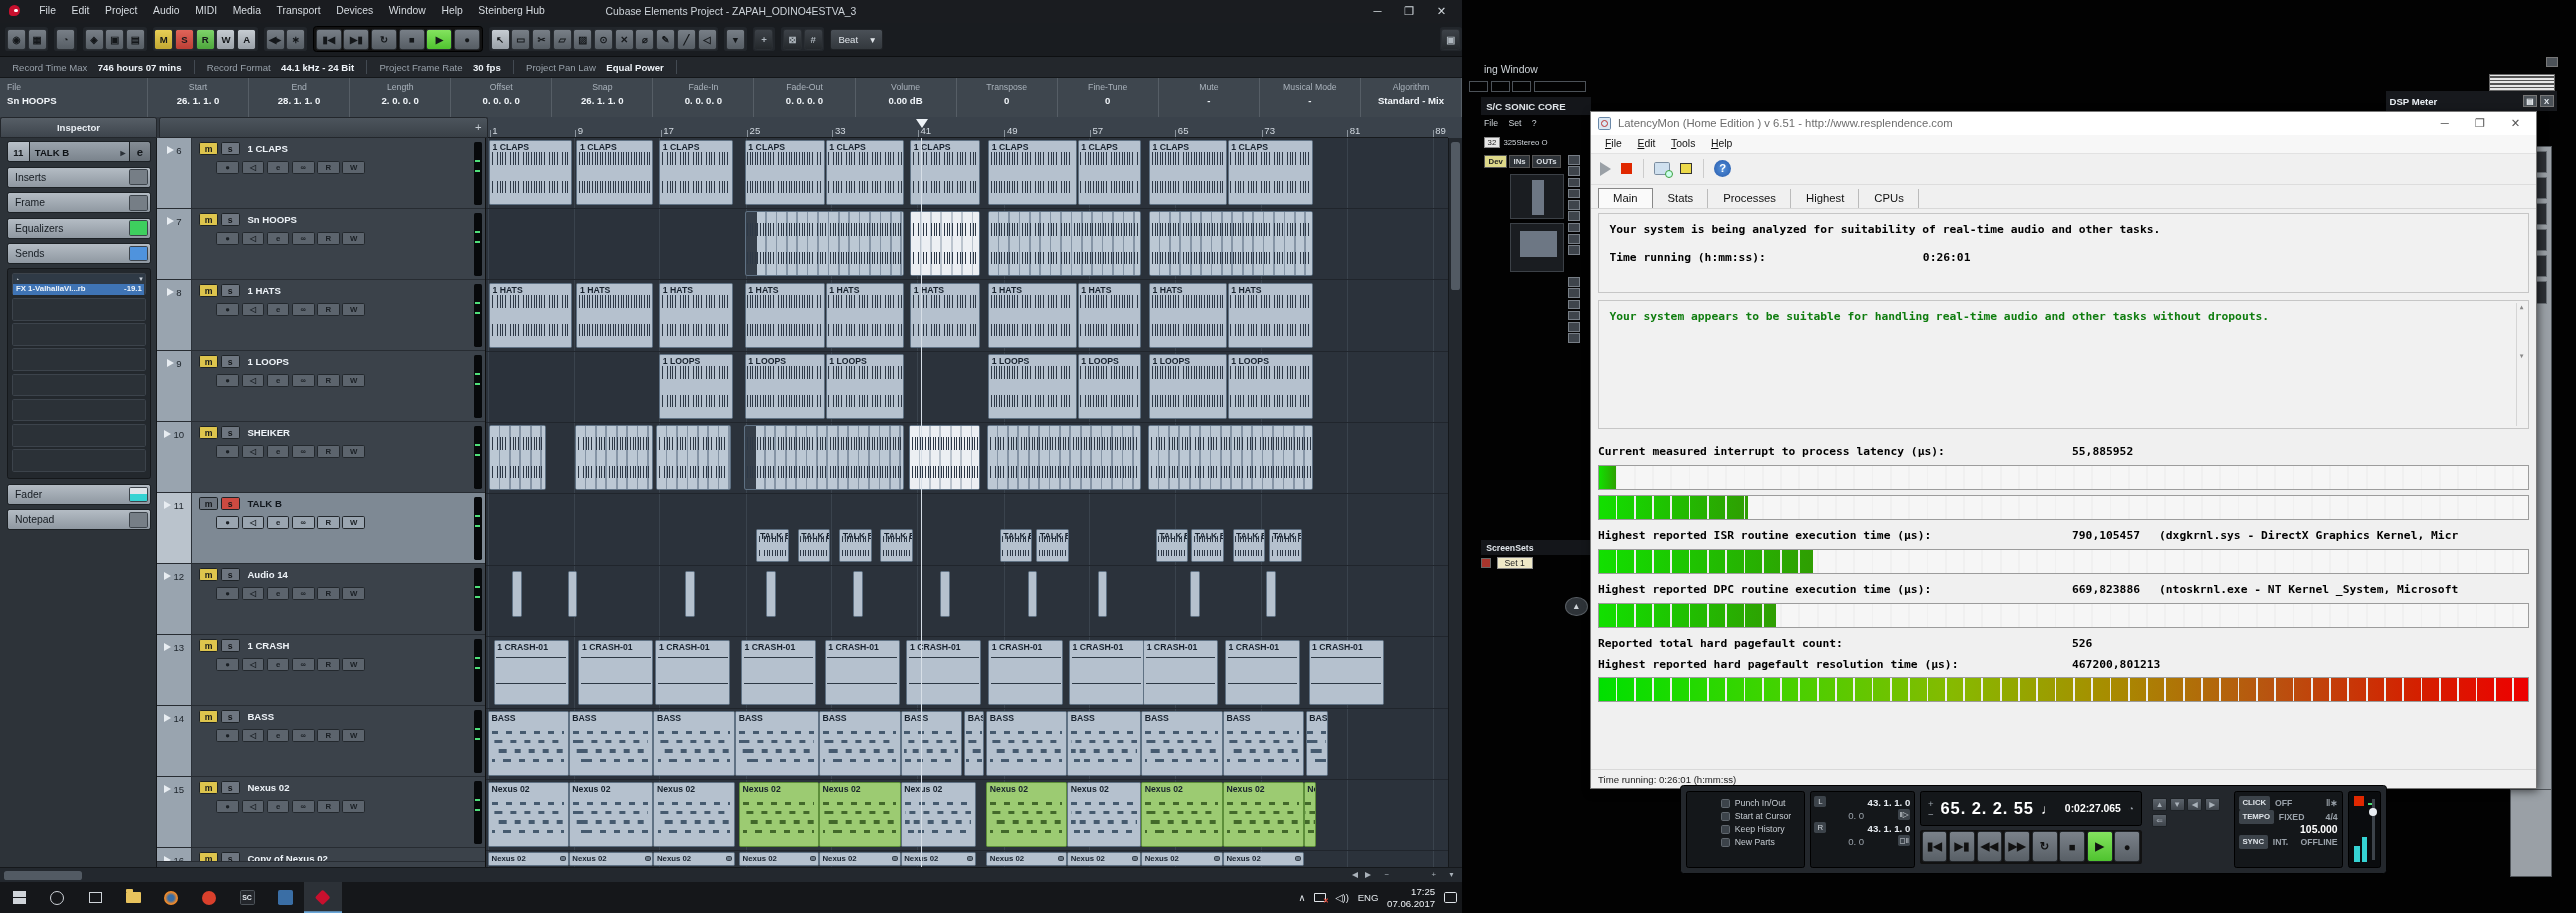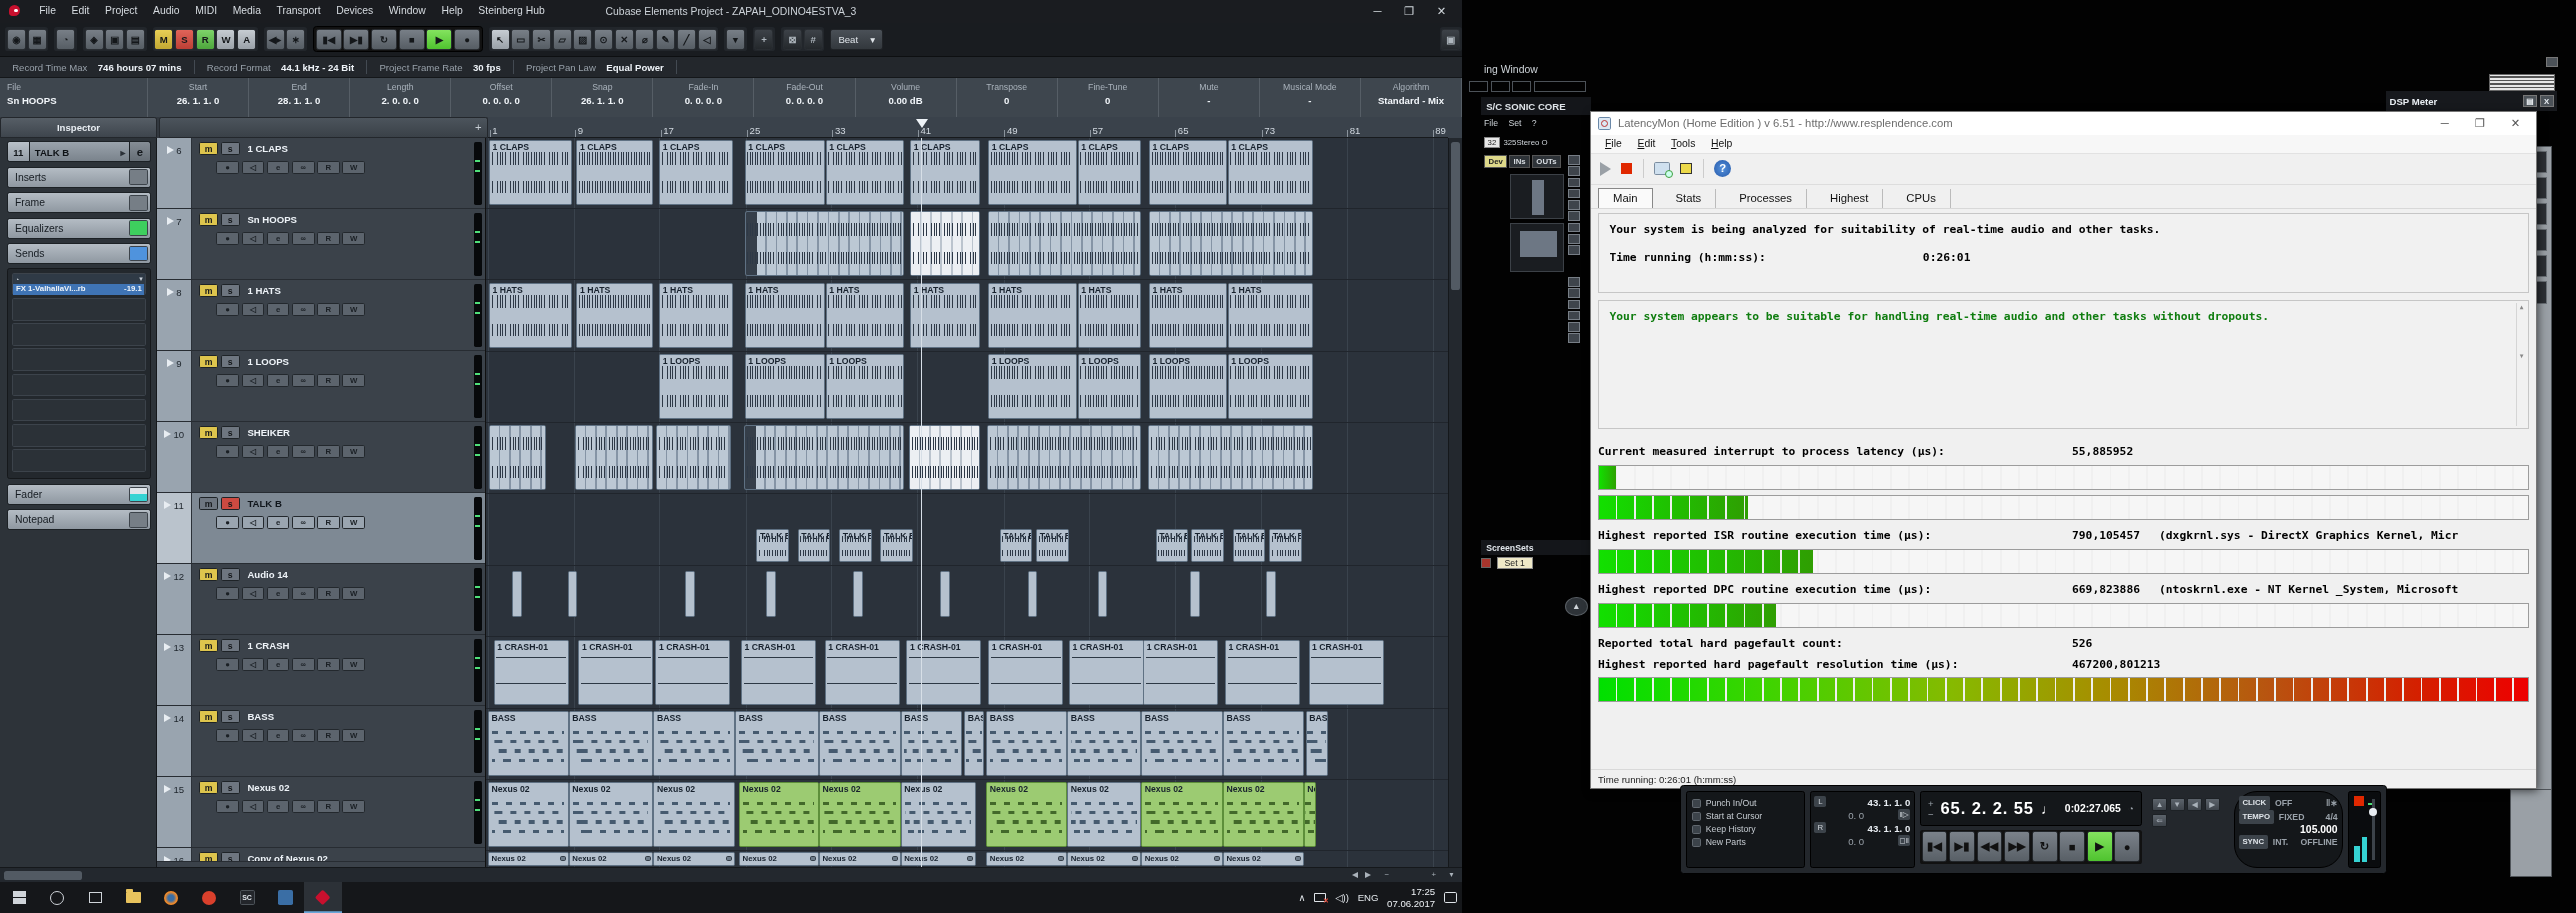--- a/index.html
+++ b/index.html
@@ -184,21 +184,21 @@
   .lm-menu:first-letter { text-decoration:underline; }
   #lm-toolbar { height:31px; display:flex; align-items:center; gap:10.4px; padding-left:8.7px; border-bottom:0.9px solid #ddd; }
   .lm-play { width:0; height:0; border-top:7px solid transparent; border-bottom:7px solid transparent; border-left:11.3px solid #9aa0a6; }
   .lm-stop { width:11.3px; height:11.3px; background:#e02800; }
   .lm-sep { width:0.9px; height:19px; background:#ccc; }
   .lm-pcico { width:15.7px; height:13px; background:#cfe0ef; border:1.7px solid #7b8da0; border-radius:1.7px; position:relative; }
   .lm-pcico:after { content:""; position:absolute; right:-4.4px; bottom:-3.5px; width:6.1px; height:6.1px; border:1.7px solid #3f9f3f; border-radius:50%; background:#cfe; }
   .lm-winico { width:12.2px; height:10.4px; background:#ecd94a; border:1.7px solid #333; position:relative; }
   .lm-winico:before { content:""; position:absolute; left:-5.2px; top:-5.2px; width:10.4px; height:8.7px; background:#9aa0a6; border:1.7px solid #333; z-index:-1; }
   .lm-help { width:17.4px; height:17.4px; border-radius:50%; background:radial-gradient(#5592dd,#2558a8); color:#fff; font-weight:bold; font-size:11.3px; text-align:center; line-height:17.4px; }
-  #lm-tabs { height:24.4px; display:flex; align-items:flex-end; padding-left:7px; gap:9px; border-bottom:0.9px solid #d8d8d8; }
+  #lm-tabs { height:24.4px; display:flex; align-items:flex-end; padding-left:7px; gap:1px; border-bottom:0.9px solid #d8d8d8; }
   .lm-tab { font-size:11.3px; color:#111; padding:3.5px 14px; border-right:0.9px solid #bbb; }
   .lm-tab.active { border:0.9px solid #888; background:#fafafa; border-bottom:none; }
   #lm-content { position:absolute; left:7px; right:7px; top:101px; bottom:22.6px; font-family:"DejaVu Sans Mono",monospace; font-weight:bold; font-size:11.3px; color:#000; }
   .lm-box { border:0.9px solid #c6c6c6; background:#f1f1f1; padding:8.7px 10.4px; position:relative; }
   #lm-box1 { height:80px; }
   #lm-box1 .row2 { display:flex; margin-top:15.7px; }
   #lm-box1 .row2 .val { margin-left:157px; }
   #lm-box2 { height:129px; margin-top:7px; color:#0f7d0f; }
   .mini-scroll { position:absolute; right:1.7px; top:1.7px; bottom:1.7px; width:10.4px; border-left:0.9px solid #d5d5d5; font-size:6.1px; color:#888; text-align:center; }
   #lm-stats { margin-top:12.2px; }
@@ -215,37 +215,37 @@
   
   #stm-panel { position:absolute; left:548px; top:747px; width:202px; height:38px; background:#07090b; border:0.9px solid #2c3035; }
   .stm-row { display:flex; justify-content:space-between; color:#cfd5da; font-size:6.1px; line-height:7.8px; padding:0 12.2px 0 5.2px; }
   #stm-label { position:absolute; left:0; right:0; bottom:0; height:11.3px; background:#e6df7a; color:#17191c; font-size:7.8px; font-weight:bold; text-align:center; line-height:11.3px; }
   #stm-label i { position:absolute; right:1.7px; top:2.6px; width:5.2px; height:5.2px; background:#d42000; border-radius:50%; }
 
   
   #transport { position:absolute; left:218px; top:785px; width:707px; height:89px; background:#23272c; border:0.9px solid #000; border-radius:3.5px; display:flex; padding:5.2px; gap:5.2px; z-index:3; }
   .tp-panel { background:#14171a; border:0.9px solid #000; border-radius:2.6px; position:relative; }
   #tp-opts { width:138px; padding:4.4px 0 0 5.2px; }
-  .tp-opt { color:#c6ccd2; font-size:8.7px; line-height:13px; display:flex; align-items:center; gap:4.4px; }
+  .tp-opt { color:#c6ccd2; font-size:8.7px; line-height:13px; display:flex; align-items:center; gap:4.4px;margin-left:29px; }
   .tp-opt:before { content:""; width:7px; height:7px; background:#3c434a; border:0.9px solid #60676e; border-radius:1.7px; }
   #tp-loc { width:122px; padding:3.5px 3.5px; font-size:9.6px; color:#e8edf2; }
   .loc-row { display:flex; justify-content:space-between; line-height:13px; }
   .loc-tag { width:12.2px; height:11.3px; background:#3c434a; color:#cfd5da; font-size:7.8px; text-align:center; line-height:11.3px; border-radius:1.7px; }
   .loc-val { font-weight:bold; }
   .loc-sub { color:#9aa2aa; }
   #tp-main { width:261px; display:flex; flex-direction:column; }
   #tp-pos-row { display:flex; align-items:center; height:35px; background:#14171a; border:0.9px solid #000; border-radius:2.6px; color:#fff; padding:0 7px; gap:7px; }
   #tp-pos { font-size:16.5px; font-weight:bold; letter-spacing:0.9px; }
   #tp-time { font-size:10.4px; font-weight:bold; margin-left:auto; }
   #tp-btns { display:flex; gap:1.7px; margin-top:3.5px; background:#111; border-radius:2.6px; padding:1.7px; }
   .tp-btn { flex:1; height:31px; background:linear-gradient(#7b828a,#585f66); border:0.9px solid #22262a; border-radius:2.6px; color:#111; display:flex; align-items:center; justify-content:center; font-size:11.3px; font-weight:bold; }
   .tp-btn.green { background:linear-gradient(#84e35f,#4fc32f); }
   #tp-nudge { width:94px; display:flex; flex-wrap:wrap; gap:2.6px; padding:7px 5.2px; align-content:flex-start; background:transparent; border:none; }
   .nudge-btn { width:15px; height:13px; background:linear-gradient(#5c636b,#3f454c); border:0.9px solid #1d2125; border-radius:1.7px; color:#a9b1b9; font-size:7.8px; text-align:center; line-height:12.2px; }
-  #tp-click { width:127px; padding:3.5px 4.4px; font-size:8.7px; color:#c6ccd2;border-radius:23px; }
+  #tp-click { width:127px; padding:3.5px 4.4px; font-size:8.7px; color:#c6ccd2; }
   .ck-row { display:flex; align-items:center; gap:5.2px; line-height:14px; }
   .ck-tag { background:#3c434a; border-radius:1.7px; padding:0 3.5px; font-size:7.8px; font-weight:bold; color:#dfe4e9; }
   .ck-val { color:#9aa2aa; font-weight:bold; }
   .ck-bpm { text-align:right; color:#fff; font-weight:bold; font-size:10.4px; }
   #tp-meter { width:38px; background:#0a0c0e; border:0.9px solid #000; border-radius:2.6px; position:relative; }
   #tp-meter .clip-led { position:absolute; left:4.4px; top:3.5px; width:10.4px; height:10.4px; background:#e02800; }
   #tp-meter .gdash { position:absolute; left:19px; top:10.4px; width:7px; height:2.6px; background:#4fe07a; }
   #tp-meter .cy1 { position:absolute; left:5.2px; bottom:5.2px; width:5.2px; height:15.7px; background:#35d3d3; }
   #tp-meter .cy2 { position:absolute; left:13px; bottom:5.2px; width:5.2px; height:24.4px; background:#35d3d3; }
   #tp-meter .slider { position:absolute; right:5.2px; top:7px; bottom:7px; width:2.6px; background:#3c434a; }

